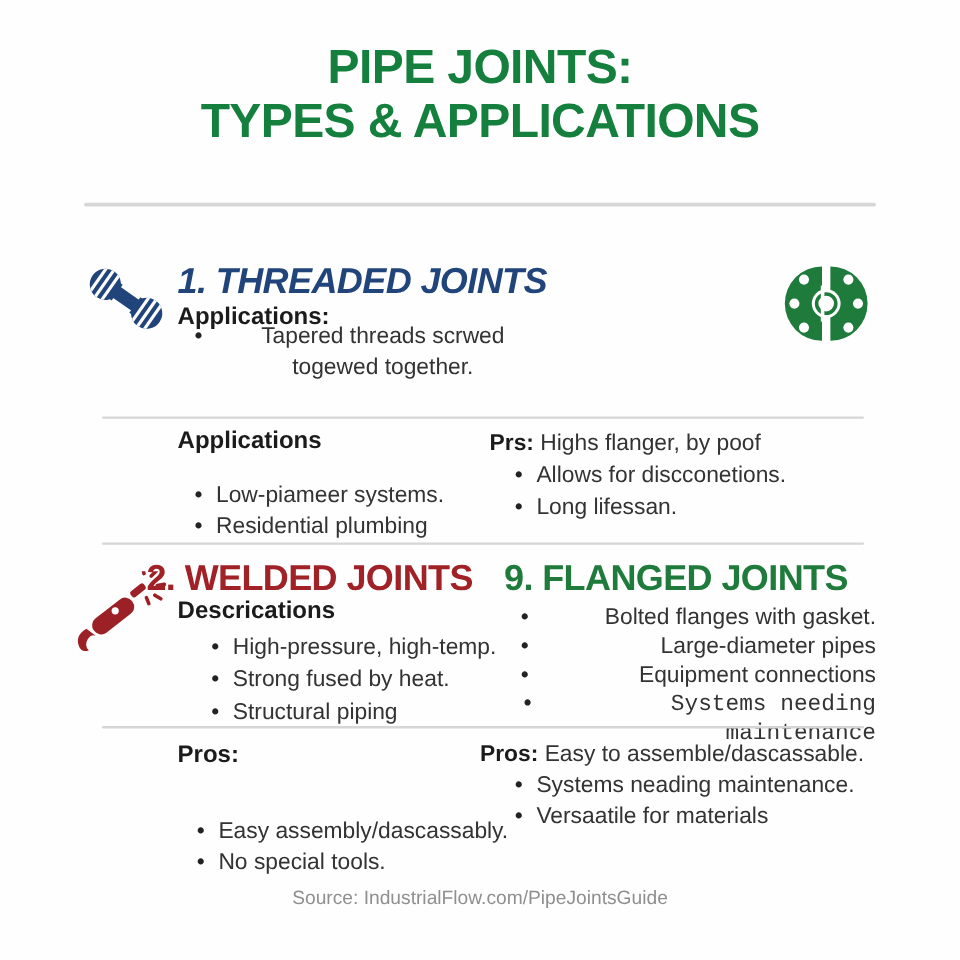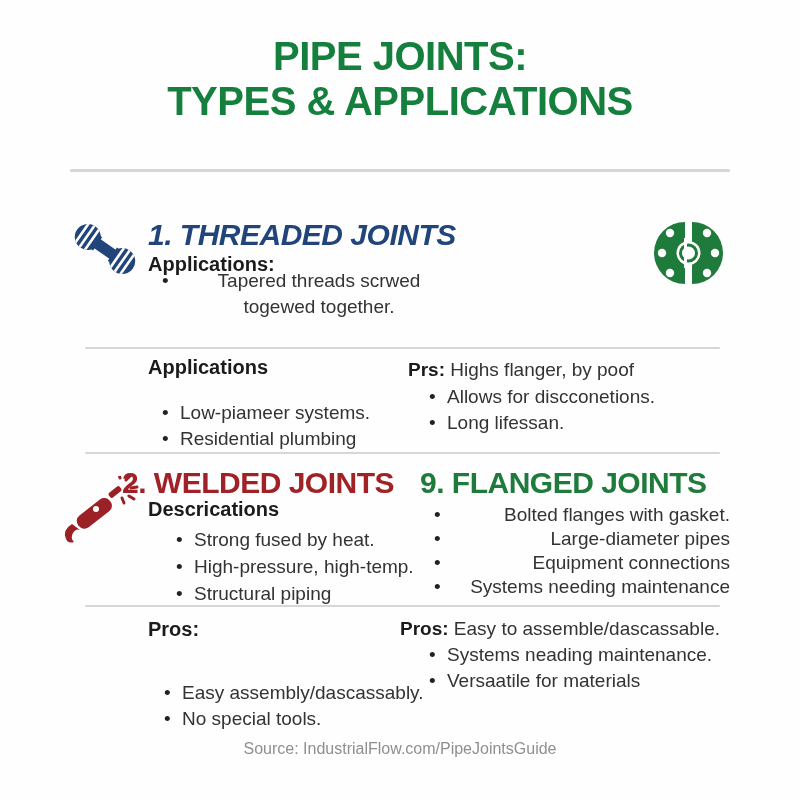--- a/index.html
+++ b/index.html
@@ -178,31 +178,31 @@
         <line x1="71" y1="20" x2="76" y2="23"></line>
         <line x1="62" y1="2" x2="61" y2="-3"></line>
         <line x1="64" y1="22" x2="66" y2="27"></line>
       </g>
     </svg>
   </div>
 
   <div class="sec-head h-welded">2. WELDED JOINTS</div>
   <div class="label" style="top:498px;left:148px;">Descrications</div>
   <ul class="bullets" style="top:526px;left:172px;width:290px;">
+    <li style="line-height:27px;">High-pressure, high-temp.</li>
     <li style="line-height:27px;">Strong fused by heat.</li>
-    <li style="line-height:27px;">High-pressure, high-temp.</li>
     <li style="line-height:27px;">Structural piping</li>
   </ul>
 
   <div class="sec-head h-flanged">9. FLANGED JOINTS</div>
   <ul class="bullets" style="top:503px;left:430px;width:300px;text-align:right;">
     <li style="line-height:24px;">Bolted flanges with gasket.</li>
     <li style="line-height:24px;">Large-diameter pipes</li>
     <li style="line-height:24px;">Equipment connections</li>
-    <li style="line-height:24px;">Systems needing maintenance</li>
+    <li style="line-height:24px;font-family:Liberation Mono, monospace;">Systems needing maintenance</li>
   </ul>
 
   <div class="divider div4"></div>
 
   <div class="label" style="top:618px;left:148px;">Pros:</div>
   <ul class="bullets" style="top:644px;left:160px;width:290px;margin-top:36px;">
     <li>Easy assembly/dascassably.</li>
     <li>No special tools.</li>
   </ul>
 

